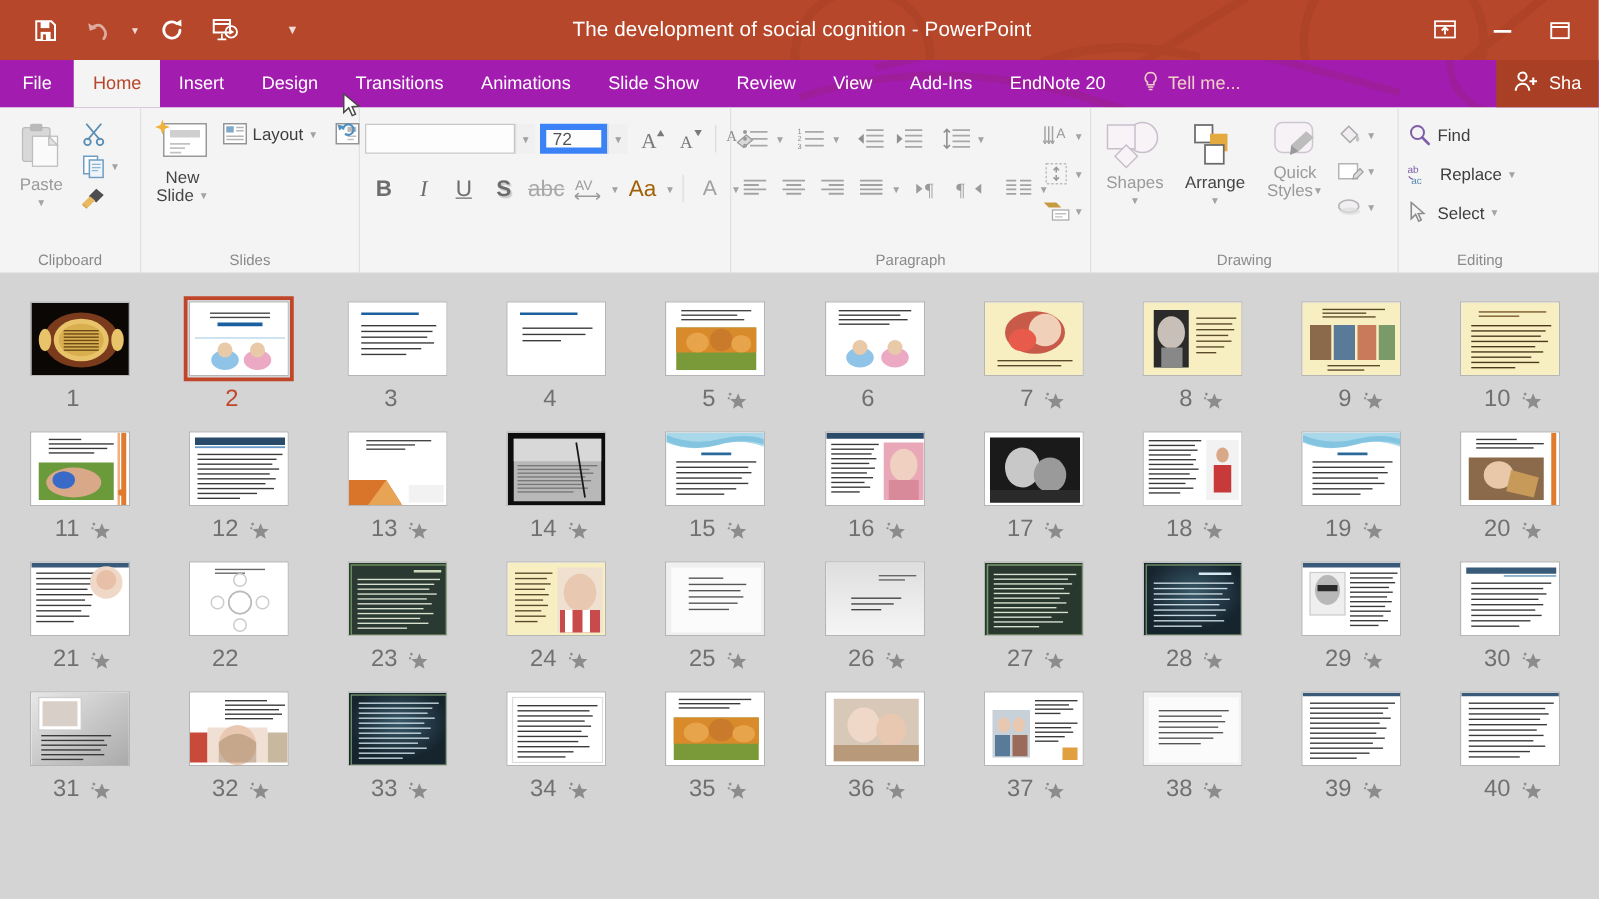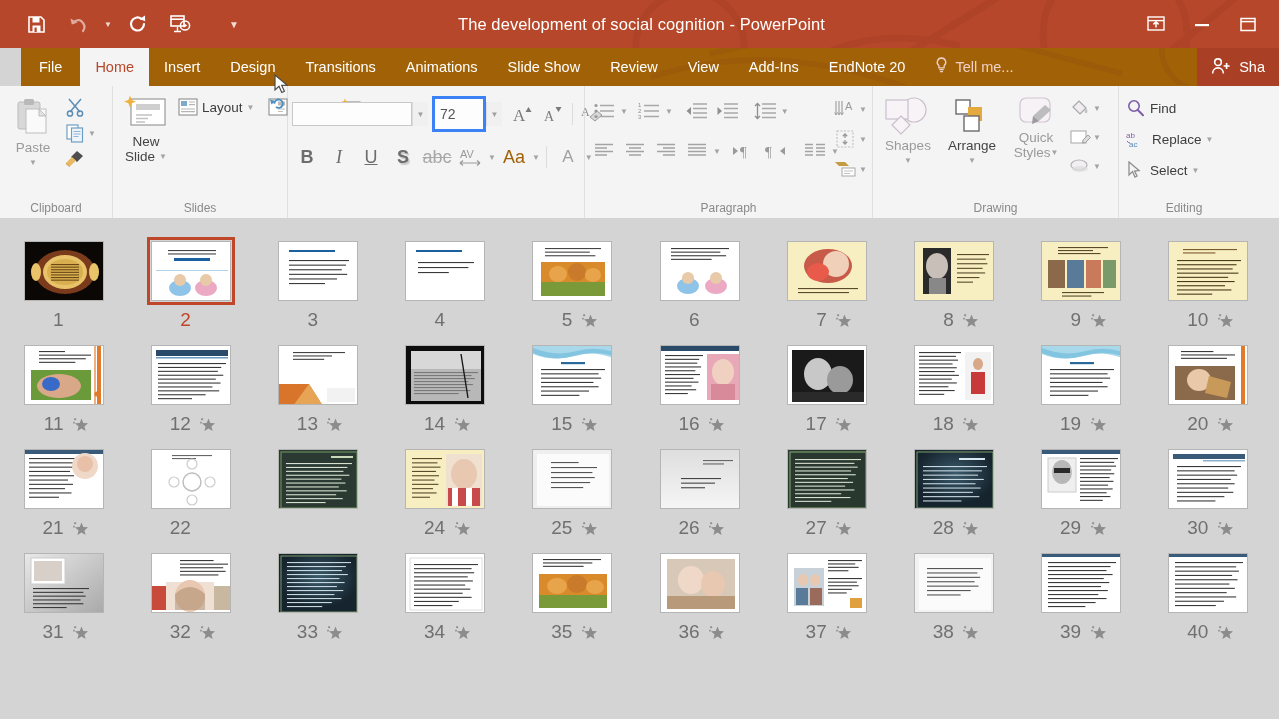--- a/index.html
+++ b/index.html
@@ -33,22 +33,22 @@
   }
   .win-controls {
     margin-left: auto; display: flex; align-items: center; z-index: 2; padding-right: 8px;
   }
   .win-btn {
     width: 46px; height: 40px; display: flex; align-items: center; justify-content: center;
     color: #fff;
   }
   
   .tabstrip {
-    height: 38px; background: #a16207; display: flex; align-items: stretch;
-    position: relative; overflow: hidden; margin-left: 21px;
+    height: 38px; background: #a21caf; display: flex; align-items: stretch;
+    position: relative; overflow: hidden;
   }
   .tab {
     display: flex; align-items: center; padding: 0 15px;
     color: #fff; font-size: 14.5px; height: 38px; position: relative; z-index: 2;
     white-space: nowrap;
   }
   .tab.file { padding: 0 18px; }
   .tab.active { background: #f4f4f4; color: #b7472a; }
   .tab.tellme { color: #f0cfc6; display:flex; gap:7px; align-items:center; }
   .tab.share {
@@ -89,21 +89,21 @@
   
   .font-name-box {
     width: 120px; height: 24px; background: #fdfdfd; border: 1px solid #c8c8c8;
     display: flex; align-items: center; font-size: 13px; color: #777; padding: 0 4px;
   }
   .combo-arrow {
     width: 16px; height: 24px; border-left: 1px solid #dcdcdc; background: #f0f0f0;
     display:flex; align-items:center; justify-content:center; font-size: 8px; color:#a0a0a0;
   }
   .font-size-box {
-    width: 54px; height: 36px; background: #fdfdfd; border: 3px solid #3b82f6;
+    width: 54px; height: 24px; background: #fdfdfd; border: 5px solid #3b82f6;
     display: flex; align-items: center; font-size: 14px; color: #555; padding: 0 5px;
   }
   .fmt-btn {
     width: 30px; height: 30px; display:flex; align-items:center; justify-content:center;
     font-size: 18px; color: #9a9a9a;
   }
   .sep-v { width: 1px; height: 22px; background: #dcdcdc; margin: 0 4px; }
   
   .slides-pane {
     background: #d4d4d4; height: calc(719px - 48px - 38px - 134px);
@@ -1207,20 +1207,29 @@
                 <rect x="7" y="28.6" width="55.44" height="1.1" fill="#d8e0d0"></rect>
                 <rect x="7" y="32.5" width="59.4" height="1.1" fill="#d8e0d0"></rect>
                 <rect x="7" y="36.4" width="52.800000000000004" height="1.1" fill="#d8e0d0"></rect>
                 <rect x="7" y="40.3" width="60.720000000000006" height="1.1" fill="#d8e0d0"></rect>
                 <rect x="7" y="44.2" width="50.160000000000004" height="1.1" fill="#d8e0d0"></rect>
                 <rect x="7" y="48.1" width="56.76" height="1.1" fill="#d8e0d0"></rect>
                 <rect x="7" y="52" width="39.6" height="1.1" fill="#d8e0d0"></rect>
               </svg>
         </div>
       </div>
+      <div class="thumb-meta">
+        <span class="slide-num">23</span>
+        <span class="anim-star">
+              <svg width="17" height="17" viewBox="0 0 17 17">
+                <path d="M9.5 2.5 L11.3 7 L16 7.3 L12.4 10.4 L13.6 15 L9.5 12.4 L5.4 15 L6.6 10.4 L3 7.3 L7.7 7z" fill="#8c8c8c"></path>
+                <path d="M2 3.2 h2.2M3.1 2.1 v2.2M1.2 6.6 h1.6M2 5.8 v1.6" stroke="#8c8c8c" stroke-width="1.1"></path>
+              </svg>
+            </span>
+      </div>
     </div>
         <div class="slide-cell">
       <div class="thumb-wrap">
         <div class="thumb">
           <svg width="80" height="60" viewBox="0 0 80 60">
                 <rect width="80" height="60" fill="#f7eec2"></rect>
                 <rect x="6" y="8" width="30" height="1.1" fill="#5a4a2a"></rect>
                 <rect x="6" y="12.3" width="25.5" height="1.1" fill="#5a4a2a"></rect>
                 <rect x="6" y="16.6" width="28.5" height="1.1" fill="#5a4a2a"></rect>
                 <rect x="6" y="20.9" width="24" height="1.1" fill="#5a4a2a"></rect>

